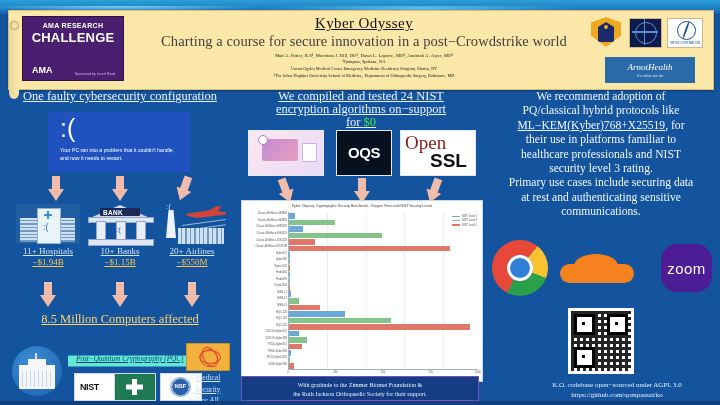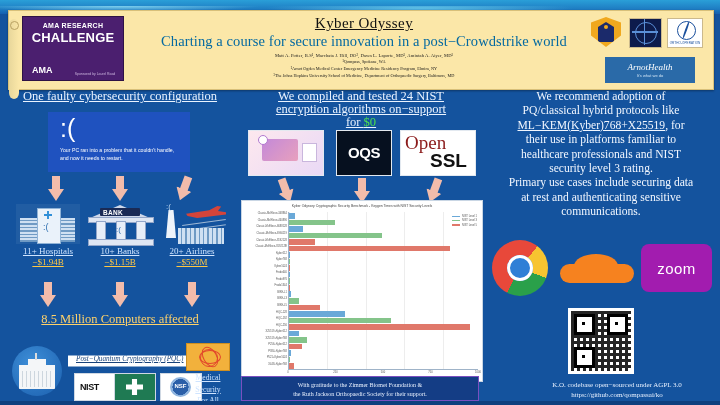--- a/index.html
+++ b/index.html
@@ -36,21 +36,21 @@
     font-family:"Liberation Sans",sans-serif;font-weight:bold;font-size:12px;}
   .ama-ribbon small{position:absolute;right:4px;top:4px;color:#3a1557;
     font-family:"Liberation Sans",sans-serif;font-weight:bold;font-size:6px;line-height:5px;text-align:center;}
   .ama-logo{position:absolute;left:9px;bottom:5px;color:#fff;
     font-family:"Liberation Sans",sans-serif;font-weight:bold;font-size:9px;}
   .ama-fine{position:absolute;right:5px;bottom:4px;color:#cbb3dd;font-size:3.4px;
     font-family:"Liberation Sans",sans-serif;text-align:center;line-height:4px;width:46px;}
 
   .title-main{position:absolute;left:120px;top:4px;width:470px;text-align:center;}
   .t-kyber{font-size:15px;color:#111;text-decoration:underline;letter-spacing:.4px;}
-  .t-sub{font-size:14.5px;color:#0369a1;margin-top:1px;letter-spacing:.1px;}
+  .t-sub{font-size:14.5px;color:#404040;margin-top:1px;letter-spacing:.1px;}
   .authors{font-size:4.6px;color:#1a1a1a;margin-top:3px;letter-spacing:.1px;}
   .affil{font-size:4.3px;color:#1a1a1a;line-height:6px;margin-top:1px;}
 
   
   .hdr-logos{position:absolute;right:6px;top:4px;width:118px;height:70px;}
   .lg{position:absolute;border:1px solid #cbb98d;}
   .lg-shield{left:2px;top:2px;width:30px;height:30px;background:#f0a81e;
     clip-path:polygon(50% 0,100% 18%,100% 62%,50% 100%,0 62%,0 18%);
     border:none;}
   .lg-shield i{position:absolute;left:7px;top:5px;width:16px;height:20px;background:#1b2a6b;
@@ -105,21 +105,21 @@
   .pqc-box{position:absolute;left:6px;top:253px;width:222px;height:56px;}
   .wh-circle{position:absolute;left:2px;top:3px;width:50px;height:50px;border-radius:50%;
     background:radial-gradient(circle at 40% 35%,#3e8fd8,#1b5fae);overflow:hidden;}
   .wh{position:absolute;left:7px;bottom:7px;width:36px;height:24px;background:#f4f6f8;}
   .wh:before{content:"";position:absolute;left:9px;top:-6px;width:18px;height:7px;background:#f4f6f8;}
   .wh:after{content:"";position:absolute;left:16px;top:-12px;width:1.5px;height:7px;background:#ddd;}
   .wh .cols{position:absolute;left:3px;top:6px;width:30px;height:16px;
     background:repeating-linear-gradient(90deg,#cdd6de 0 1.5px,#f4f6f8 1.5px 4px);}
 
   .pqc-arrow{position:absolute;left:58px;top:8px;width:138px;height:20px;
-    background:#ffffff;clip-path:polygon(0 22%,88% 22%,88% 0,100% 50%,88% 100%,88% 78%,0 78%);}
+    background:#5eead4;clip-path:polygon(0 22%,88% 22%,88% 0,100% 50%,88% 100%,88% 78%,0 78%);}
   .pqc-arrow span{position:absolute;left:8px;top:4px;font-size:7.2px;color:#17427a;
     text-decoration:underline;font-style:italic;}
 
   .minilogo{position:absolute;top:30px;width:40px;height:26px;background:#fff;border:1px solid #cfd8e3;}
   .ml-nist{left:64px;}
   .ml-nist span{position:absolute;left:5px;top:8px;font-size:9px;font-weight:bold;color:#111;
     font-family:"Liberation Sans",sans-serif;letter-spacing:-.4px;}
   .ml-hhs{left:104px;background:#1f7a53;}
   .ml-hhs i{position:absolute;left:11px;top:5px;width:17px;height:16px;background:#fff;
     clip-path:polygon(35% 0,65% 0,65% 35%,100% 35%,100% 65%,65% 65%,65% 100%,35% 100%,35% 65%,0 65%,0 35%,35% 35%);}
@@ -179,21 +179,21 @@
   .rtext u{text-decoration:underline;}
 
   .brandrow{position:absolute;left:0;top:148px;width:230px;height:62px;}
   .chrome{position:absolute;left:6px;top:2px;width:56px;height:56px;border-radius:50%;
     background:conic-gradient(from -80deg,#e8483a 0 33%,#f7c430 33% 53%,#2aa04a 53% 80%,#e8483a 80% 100%);}
   .chrome:after{content:"";position:absolute;left:15px;top:15px;width:26px;height:26px;border-radius:50%;
     background:#2f7fd6;box-shadow:0 0 0 3px #fff inset;}
   .cloudf{position:absolute;left:74px;top:14px;width:74px;height:34px;}
   .cloudf .c{position:absolute;left:0;top:12px;width:74px;height:19px;background:#f6821f;border-radius:12px;}
   .cloudf .c2{position:absolute;left:14px;top:2px;width:44px;height:24px;background:#f6821f;border-radius:50%;}
-  .zoom{position:absolute;right:4px;top:6px;width:71px;height:48px;background:#a21caf;border-radius:8px;}
+  .zoom{position:absolute;right:4px;top:6px;width:51px;height:48px;background:#4c1d95;border-radius:16px;}
   .zoom span{position:absolute;left:0;top:16px;width:100%;text-align:center;color:#fff;font-size:15px;
     font-family:"Liberation Sans",sans-serif;letter-spacing:.4px;}
 
   .qr{position:absolute;left:82px;top:218px;width:66px;height:66px;background:#fff;padding:3px;box-sizing:border-box;}
   .qr .m{width:100%;height:100%;
     background-image:
       linear-gradient(90deg,#000 50%,transparent 50%),
       linear-gradient(#000 50%,transparent 50%);
     background-size:6px 6px,6px 6px;opacity:.85;}
   .qr .fp{position:absolute;width:15px;height:15px;border:3px solid #000;background:#fff;}

